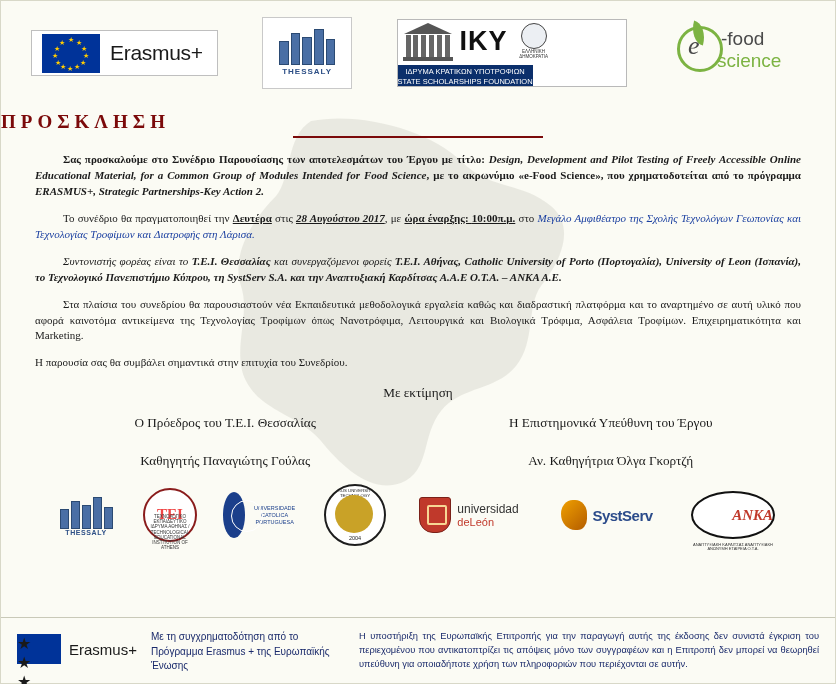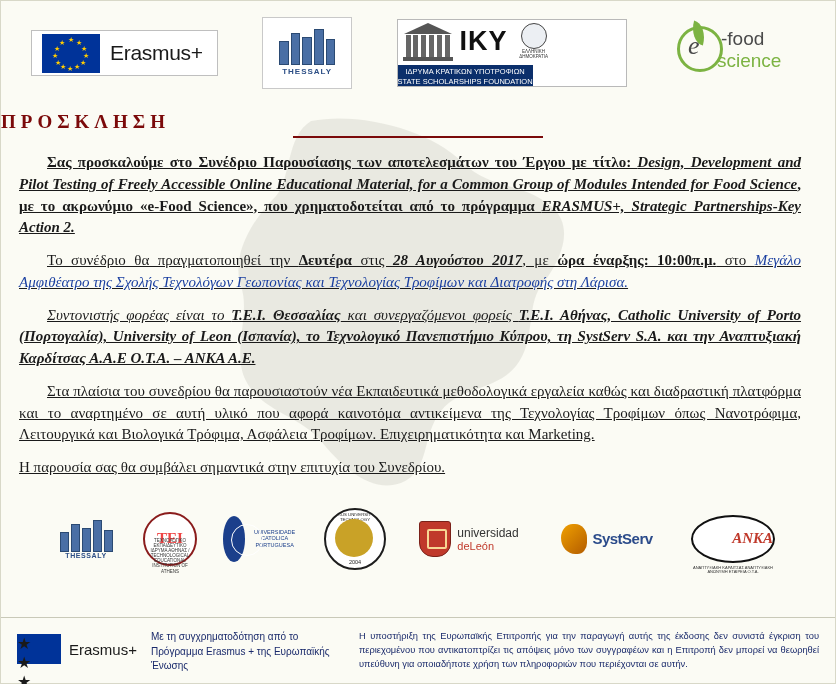--- a/index.html
+++ b/index.html
@@ -174,25 +174,24 @@
     font-size: 19px;
     letter-spacing: 5px;
     color: #7b0a0a;
   }
   .title-rule {
     width: 250px; height: 2px; background: #7b0a0a; margin: 3px auto 0; 
   }
 
   
   .body-text {
-    margin: 14px 34px 0 18px;
-    font-size: 15px;
+    margin: 14px 34px 0 34px;
+    font-size: 11px;
     line-height: 1.45;
     text-align: justify;
-    text-decoration: underline;
   }
   .body-text p { margin: 0 0 11px 0; text-indent: 28px; }
   .body-text p.noindent { text-indent: 0; }
   b { font-weight: bold; }
   i { font-style: italic; }
   u { text-decoration: underline; }
   .blue { color: #1a3fa0; }
   .bi { font-weight: bold; font-style: italic; }
 
   
@@ -388,21 +387,30 @@
         <i>Συντονιστής φορέας είναι το </i><b><i>Τ.Ε.Ι. Θεσσαλίας</i></b><i> και συνεργαζόμενοι φορείς </i><b><i>Τ.Ε.Ι. Αθήνας, Catholic University of Porto (Πορτογαλία), University of Leon (Ισπανία), το Τεχνολογικό Πανεπιστήμιο Κύπρου, τη SystServ S.A. και την Αναπτυξιακή Καρδίτσας Α.Α.Ε Ο.Τ.Α. – ΑΝΚΑ Α.Ε.</i></b>
       </p>
 
       <p>Στα πλαίσια του συνεδρίου θα παρουσιαστούν νέα Εκπαιδευτικά μεθοδολογικά εργαλεία καθώς και διαδραστική πλατφόρμα και το αναρτημένο σε αυτή υλικό που αφορά καινοτόμα αντικείμενα της Τεχνολογίας Τροφίμων όπως Νανοτρόφιμα, Λειτουργικά και Βιολογικά Τρόφιμα, Ασφάλεια Τροφίμων. Επιχειρηματικότητα και Marketing.</p>
 
       <p class="noindent">Η παρουσία σας θα συμβάλει σημαντικά στην επιτυχία του Συνεδρίου.</p>
 
     </div>
 
     <div class="sig-wrap">
+      <div class="sig-center">Με εκτίμηση</div>
       <div class="sig-row">
+        <div class="sig-col">
+          <div>Ο Πρόεδρος του Τ.Ε.Ι. Θεσσαλίας</div>
+          <div class="name">Καθηγητής Παναγιώτης Γούλας</div>
+        </div>
+        <div class="sig-col">
+          <div>Η Επιστημονικά Υπεύθυνη του Έργου</div>
+          <div class="name">Αν. Καθηγήτρια Όλγα Γκορτζή</div>
+        </div>
       </div>
     </div>
 
     <div class="partners">
 
       <div class="plogo p-thessaly">
         <div class="bk">
           <i style="height:18px"></i>
             <i style="height:26px"></i>
             <i style="height:22px"></i>

